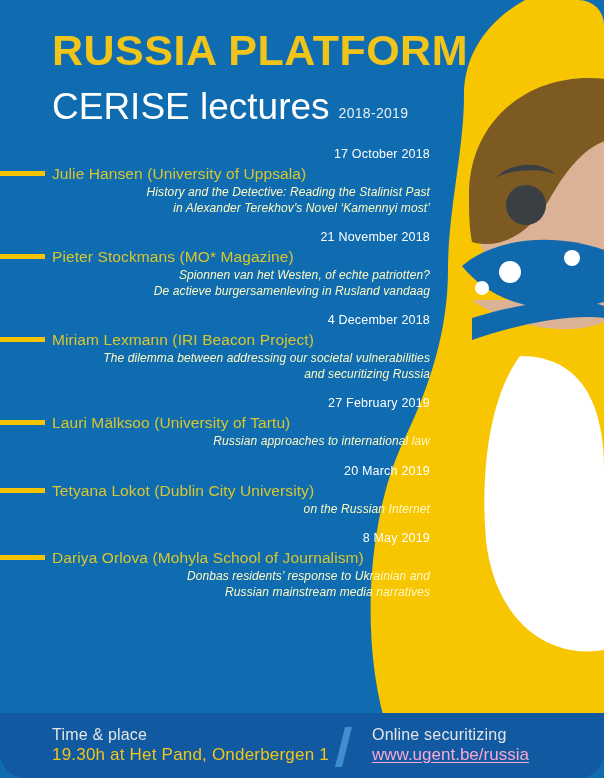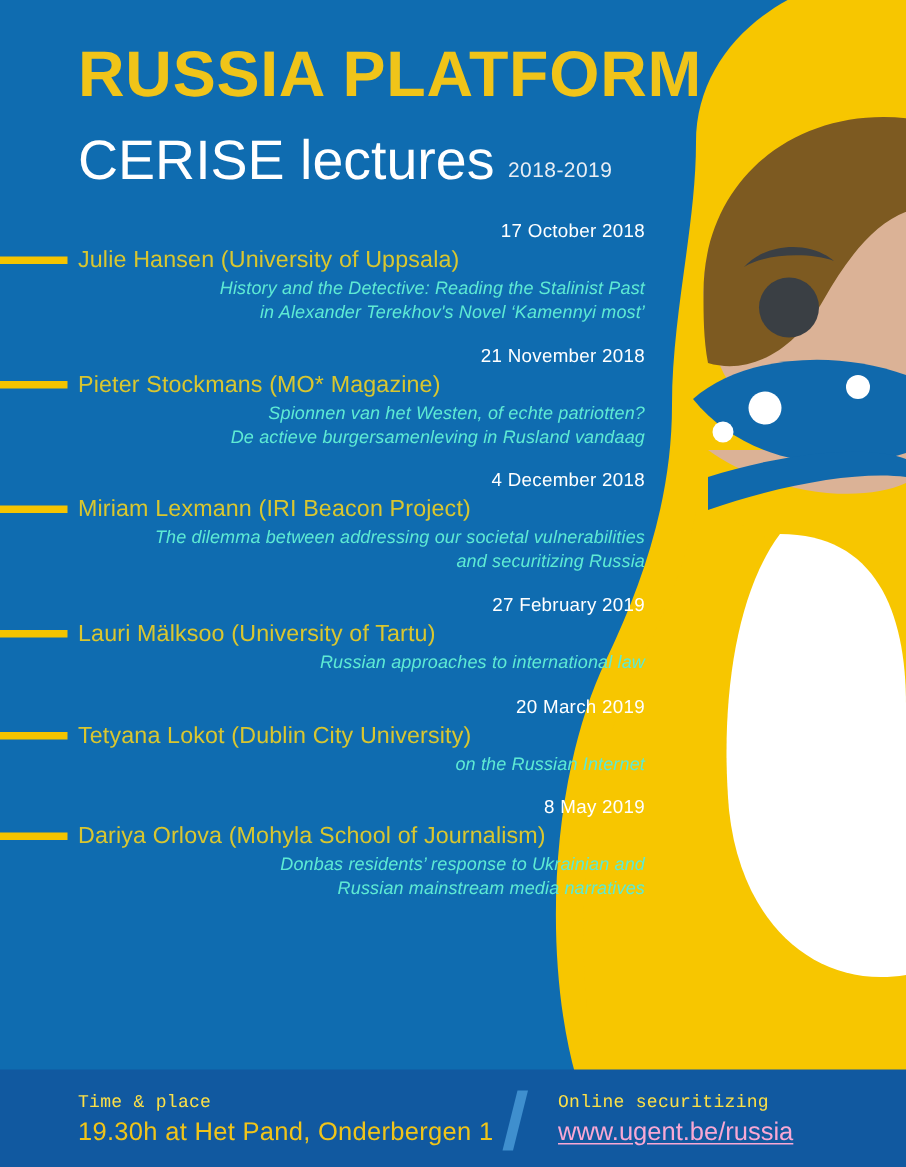--- a/index.html
+++ b/index.html
@@ -4,21 +4,21 @@
 <title>Russia Platform — CERISE lectures</title>
 <style>
   html,body{margin:0;padding:0;}
   body{
     width:604px;height:778px;
     background:#0f6cb0;
     font-family:"Liberation Sans", sans-serif;
     overflow:hidden;
     position:relative;
   }
-  .poster{position:absolute;inset:0;width:604px;height:778px;overflow:hidden;}
+  .poster{position:absolute;inset:0;width:604px;height:778px;overflow:hidden;border-radius:25px;}
 
   
   .doll{position:absolute;right:0;top:0;width:260px;height:718px;overflow:hidden;pointer-events:none;}
   .doll svg{display:block;}
 
   
   .header{position:absolute;left:52px;top:28px;}
   .title-main{
     font-size:43px;line-height:45px;font-weight:bold;
     color:#f0c419;letter-spacing:0.5px;margin:0;
@@ -45,35 +45,35 @@
   .dash{
     position:absolute;left:0;top:8px;width:45px;height:5px;
     background:#f5c400;
   }
   .lec-name{
     position:absolute;left:52px;top:0;
     color:#d9c62f;font-size:15.5px;line-height:21px;
     font-weight:normal;letter-spacing:0.1px;white-space:nowrap;
   }
   .lec-desc{
-    margin:0 0 0 52px;color:#5eead4;font-size:12px;line-height:15.5px;
+    margin:0 0 0 52px;color:#fef9c3;font-size:12px;line-height:15.5px;
     font-style:italic;letter-spacing:0.1px;
   }
   .lec-desc span{display:block;white-space:nowrap;}
 
   
   .footer{
     position:absolute;left:0;bottom:0;width:604px;height:65px;
     background:#1159a0;
   }
   .footer-inner{position:relative;height:100%;}
   .f-block{position:absolute;top:14px;}
   .f-left{left:52px;}
   .f-right{left:372px;}
-  .f-label{color:#fde047;font-size:12px;line-height:16px;margin:0;letter-spacing:0.2px;font-family:Liberation Mono, monospace;}
+  .f-label{color:#e5e5e5;font-size:16px;line-height:16px;margin:0;letter-spacing:0.2px;}
   .f-value{color:#f0c419;font-size:17px;line-height:22px;margin:1px 0 0 0;letter-spacing:0.2px;white-space:nowrap;}
   .f-link{color:#f9a8d4;font-size:17px;line-height:22px;margin:1px 0 0 0;
           text-decoration:underline;text-underline-offset:2px;white-space:nowrap;display:inline-block;}
   .slash{
     position:absolute;left:340px;top:14px;width:7px;height:40px;
     background:#3f8fce;transform:skewX(-14deg);
   }
 </style>
 </head>
 <body>

